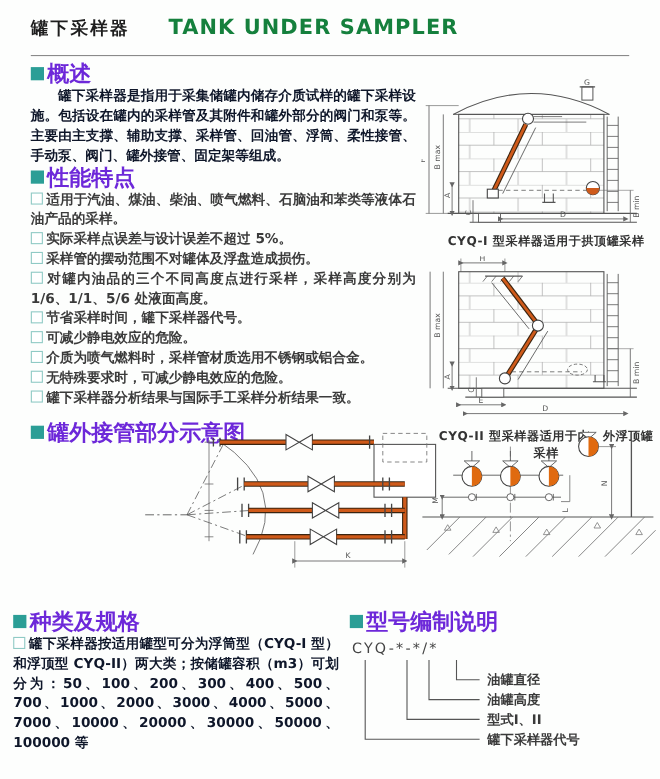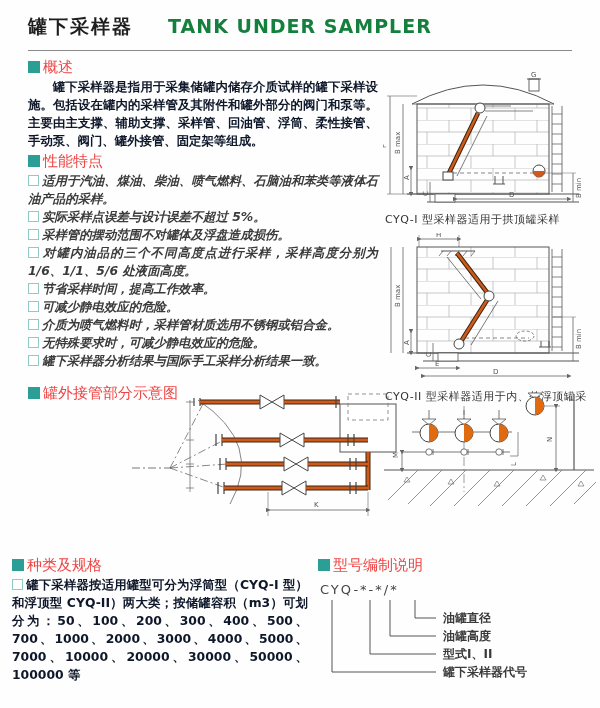--- a/index.html
+++ b/index.html
@@ -3,36 +3,36 @@
 <meta charset="utf-8">
 <style>
   html,body{margin:0;padding:0;}
   body{
     width:600px;height:708px;position:relative;background:#fdfefd;
     font-family:"DejaVu Sans","Liberation Sans",sans-serif;
     color:#3a3a3a;overflow:hidden;
   }
   
   .header{position:absolute;left:28px;top:14px;width:546px;}
-  .title-zh{font-size:19px;font-weight:bold;color:#1e1e1e;letter-spacing:2px;display:inline-block;vertical-align:baseline;}
+  .title-zh{font-size:16px;font-weight:bold;color:#1e1e1e;letter-spacing:2px;display:inline-block;vertical-align:baseline;}
   .title-en{font-size:19px;font-weight:bold;color:#15803d;letter-spacing:1px;display:inline-block;margin-left:30px;vertical-align:baseline;}
   .header-rule{position:absolute;left:28px;top:50px;width:544px;border-top:1px solid #8a8a8a;}
   
-  .sec-head{font-size:15px;font-weight:normal;color:#ef4444;display:flex;align-items:center;line-height:18px;}
+  .sec-head{font-size:20px;font-weight:bold;color:#6d28d9;display:flex;align-items:center;line-height:18px;}
   .sq{width:12px;height:12px;background:#2b9e96;display:inline-block;margin-right:3px;flex:0 0 auto;}
   
   .left-col{position:absolute;left:28px;top:58px;width:350px;}
   .body-p{font-size:12.4px;font-weight:bold;line-height:18px;color:#0f172a;text-align:justify;margin:2px 0 2px 0;}
   .indent{text-indent:2em;}
   ul.features{list-style:none;margin:2px 0 0 0;padding:0;}
-  ul.features li{font-size:12.4px;font-weight:bold;line-height:18px;color:#3b3b3b;text-align:justify;font-style:italic;}
+  ul.features li{font-size:12.4px;font-weight:bold;line-height:18px;color:#3b3b3b;text-align:justify;}
   .osq{display:inline-block;width:9px;height:9px;border:1.5px solid #8fcac5;background:#fff;margin-right:3px;position:relative;top:1px;}
   
   .right-col{position:absolute;left:383px;top:72px;width:215px;}
-  .caption{font-size:11px;font-weight:normal;color:#333;text-align:left;margin:2px 0 6px 2px;letter-spacing:0.5px;}
+  .caption{font-size:11px;font-weight:bold;color:#333;text-align:center;margin:2px 0 6px 12px;letter-spacing:0.5px;}
   
   .piping-head{position:absolute;left:28px;top:384px;}
   .piping-svg{position:absolute;left:112px;top:392px;}
   
   .types{position:absolute;left:12px;top:556px;width:296px;}
   .model{position:absolute;left:318px;top:556px;width:270px;}
   svg text{font-family:"DejaVu Sans","Liberation Sans",sans-serif;}
   .dimtxt{font-size:7px;fill:#555;}
   .modeltxt{font-size:12px;font-weight:bold;fill:#3a3a3a;}
   .codetxt{font-size:13px;fill:#444;letter-spacing:2px;}
@@ -55,21 +55,21 @@
 
   <div class="sec-head">
     <span class="sq"></span>
     <span>性能特点</span>
   </div>
   <ul class="features">
     <li><span class="osq"></span><span>适用于汽油、煤油、柴油、喷气燃料、石脑油和苯类等液体石油产品的采样。</span></li>
     <li><span class="osq"></span><span>实际采样点误差与设计误差不超过 5%。</span></li>
     <li><span class="osq"></span><span>采样管的摆动范围不对罐体及浮盘造成损伤。</span></li>
     <li><span class="osq"></span><span>对罐内油品的三个不同高度点进行采样，采样高度分别为1/6、1/1、5/6 处液面高度。</span></li>
-    <li><span class="osq"></span><span>节省采样时间，提高工作效率。</span></li>
+    <li><span class="osq"></span><span>节省采样时间，罐下采样器代号。</span></li>
     <li><span class="osq"></span><span>可减少静电效应的危险。</span></li>
     <li><span class="osq"></span><span>介质为喷气燃料时，采样管材质选用不锈钢或铝合金。</span></li>
     <li><span class="osq"></span><span>无特殊要求时，可减少静电效应的危险。</span></li>
     <li><span class="osq"></span><span>罐下采样器分析结果与国际手工采样分析结果一致。</span></li>
   </ul>
 </div>
 
 <div class="right-col">
 
   

